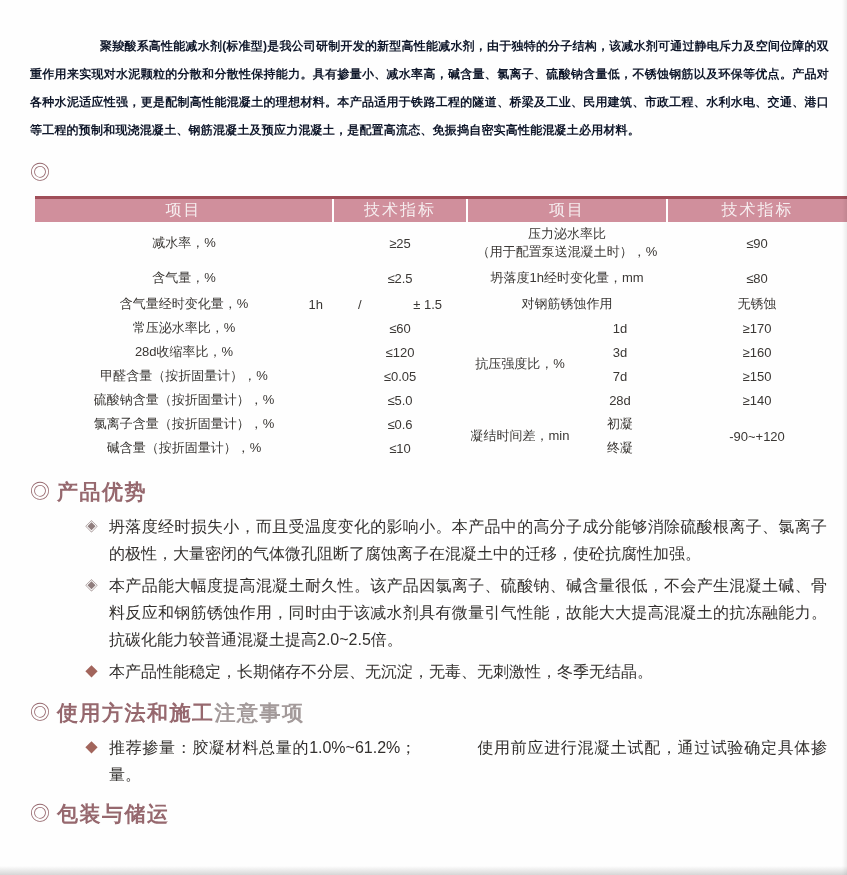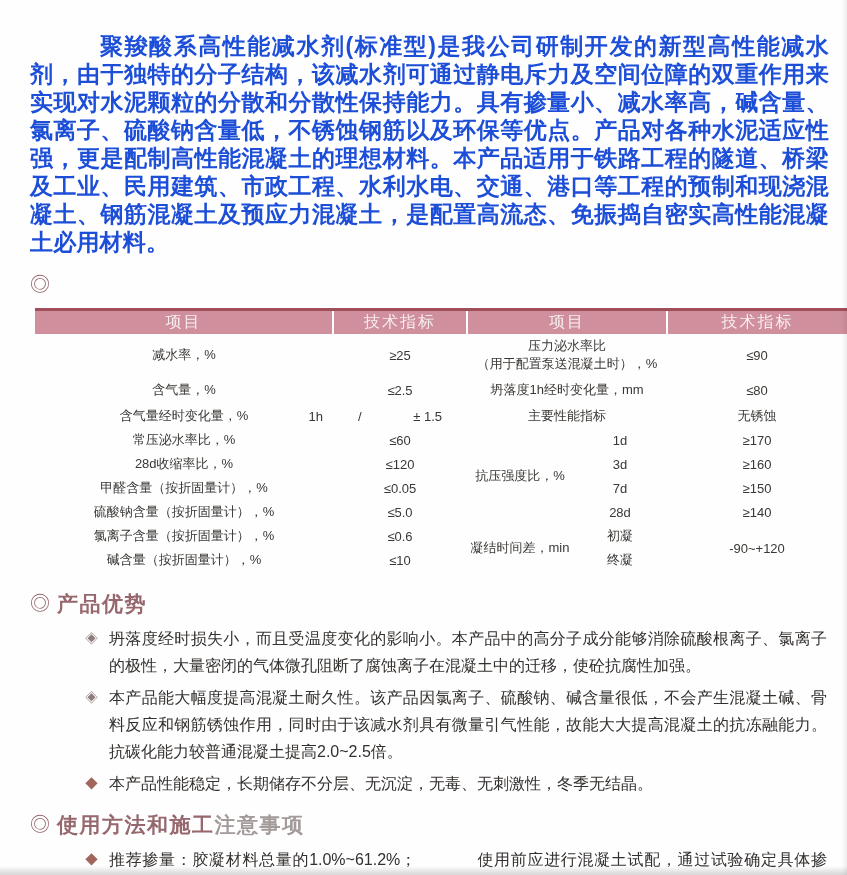--- a/index.html
+++ b/index.html
@@ -17,22 +17,22 @@
   body{
     width:847px;height:875px;background:#ffffff;overflow:hidden;
     font-family:"Liberation Sans",sans-serif;color:var(--body-text);
   }
   .page{width:847px;height:875px;padding:26px 16px 0 30px;position:relative;background:#fefefe;}
   .page::before{content:"";position:absolute;top:0;right:0;width:5px;height:100%;
     background:linear-gradient(to right,rgba(0,0,0,0),rgba(0,0,0,0.07));pointer-events:none;}
   .page::after{content:"";position:absolute;left:0;right:0;bottom:0;height:9px;
     background:linear-gradient(to bottom,rgba(110,110,110,0),rgba(110,110,110,0.28));pointer-events:none;}
 
-  .intro{margin:6px 0 0;font-size:23px;line-height:28px;text-indent:70px;
-    font-weight:600;color:#1d4ed8;letter-spacing:0.2px;text-align:justify;padding-right:2px;}
+  .intro{margin:6px 0 0;font-size:12px;line-height:28px;text-indent:70px;
+    font-weight:600;color:#0f172a;letter-spacing:0.2px;text-align:justify;padding-right:2px;}
 
   .section-heading{display:flex;align-items:center;gap:7px;font-size:21px;font-weight:bold;
     color:var(--accent);letter-spacing:1.5px;line-height:1.2;}
   .section-heading .ring{font-size:20px;font-weight:normal;letter-spacing:0;transform:translateY(-1px);}
   .section-heading .faded{color:var(--accent-faded);}
 
   .sec-performance{margin-top:17px;}
   .sec-advantages{margin-top:19px;}
   .sec-usage{margin-top:15px;}
   .sec-packaging{margin-top:13px;}
@@ -109,21 +109,21 @@
         </tr>
         <tr>
           <td class="cell-rel">
             <span>含气量经时变化量，%</span>
             <span class="sub-1h">1h</span>
           </td>
           <td>
             <span class="gap-right">/</span>
             <span>± 1.5</span>
           </td>
-          <td colspan="2">主要性能指标</td>
+          <td colspan="2">对钢筋锈蚀作用</td>
           <td>无锈蚀</td>
         </tr>
         <tr>
           <td>常压泌水率比，%</td>
           <td>≤60</td>
           <td rowspan="4">抗压强度比，%</td>
           <td>1d</td>
           <td>≥170</td>
         </tr>
         <tr>

